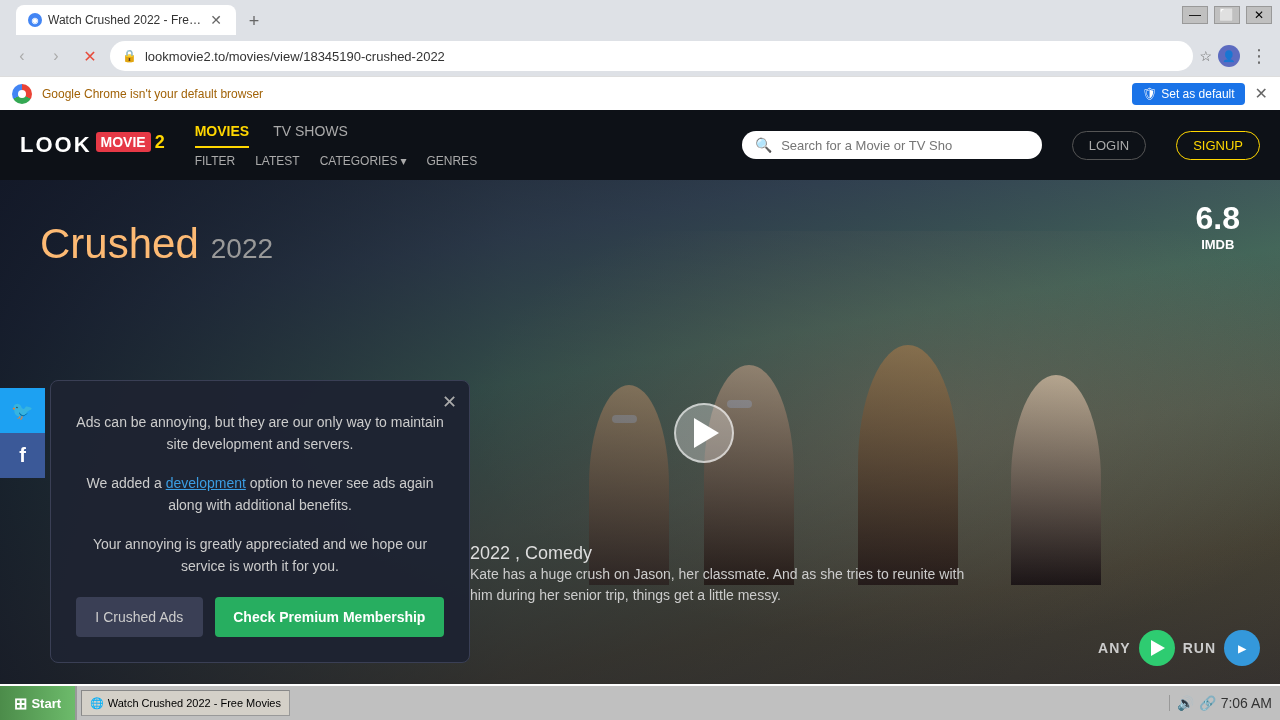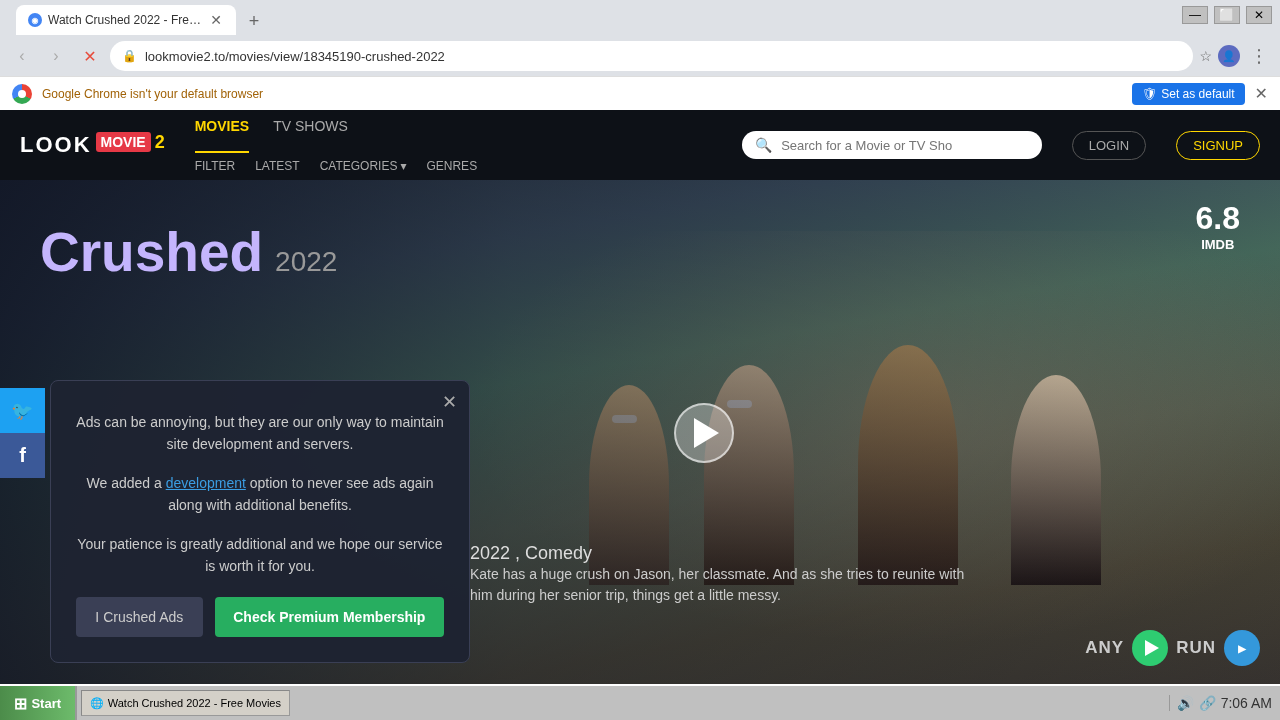--- a/index.html
+++ b/index.html
@@ -45,21 +45,21 @@
     .btn-login { border: 1px solid #555; color: #aaa; background: transparent; padding: 6px 16px; border-radius: 20px; font-size: 13px; cursor: pointer; }
     .btn-signup { border: 1px solid #ffd700; color: #ffd700; background: transparent; padding: 6px 16px; border-radius: 20px; font-size: 13px; cursor: pointer; }
 
     
     .hero { position: relative; width: 100%; height: calc(100% - 70px); overflow: hidden; }
     .hero-bg { position: absolute; top: 0; left: 0; width: 100%; height: 100%; background: linear-gradient(to right, rgba(15,20,35,0.85) 0%, rgba(15,20,35,0.4) 40%, rgba(15,20,35,0.1) 100%); z-index: 1; }
     .hero-image { position: absolute; top: 0; left: 0; width: 100%; height: 100%; background: linear-gradient(135deg, #2c3e50 0%, #3d5a6e 30%, #4a6741 60%, #5a5a3a 100%); }
 
     .hero-content { position: absolute; top: 0; left: 0; right: 0; bottom: 0; z-index: 2; padding: 30px 40px; }
     .movie-title { display: flex; align-items: baseline; gap: 12px; margin-top: 10px; }
-    .movie-title-main { color: #c4b5fd; font-size: 55px; font-weight: bold; }
+    .movie-title-main { color: #fdba74; font-size: 42px; font-weight: normal; }
     .movie-year { color: #999; font-size: 28px; margin-top: 8px; }
     .imdb-badge { position: absolute; top: 20px; right: 40px; text-align: center; }
     .imdb-rating { color: white; font-size: 32px; font-weight: bold; }
     .imdb-label { color: #ffffff; font-size: 13px; font-weight: bold; }
 
     .play-btn { position: absolute; top: 50%; left: 55%; transform: translate(-50%, -50%); width: 60px; height: 60px; border-radius: 50%; background: rgba(255,255,255,0.3); border: 2px solid rgba(255,255,255,0.6); display: flex; align-items: center; justify-content: center; cursor: pointer; }
     .play-triangle { width: 0; height: 0; border-top: 15px solid transparent; border-bottom: 15px solid transparent; border-left: 25px solid white; margin-left: 5px; }
 
     .movie-meta { position: absolute; bottom: 80px; left: 470px; }
     .movie-genres { color: #ddd; font-size: 18px; }
@@ -76,21 +76,21 @@
     .popup { position: absolute; top: 200px; left: 50px; width: 420px; background: rgba(30, 35, 50, 0.97); border: 1px solid #3a3f55; border-radius: 8px; padding: 30px 25px 25px; }
     .popup-close { position: absolute; top: 10px; right: 12px; color: #aaa; font-size: 18px; cursor: pointer; }
     .popup-text { color: #ccc; font-size: 14px; line-height: 1.6; text-align: center; margin-bottom: 16px; }
     .popup-link { color: #3b9de2; text-decoration: underline; cursor: pointer; }
     .popup-buttons { display: flex; gap: 12px; margin-top: 20px; }
     .btn-prefer-ads { flex: 1; background: #3a3f55; color: #ccc; border: none; padding: 12px; border-radius: 4px; font-size: 14px; cursor: pointer; }
     .btn-premium { flex: 2; background: #27ae60; color: white; border: none; padding: 12px; border-radius: 4px; font-size: 14px; font-weight: bold; cursor: pointer; }
 
     
     .watermark { position: absolute; bottom: 20px; right: 20px; display: flex; align-items: center; gap: 8px; z-index: 5; }
-    .watermark-text { color: #ccc; font-size: 17px; font-weight: bold; letter-spacing: 1px; }
+    .watermark-text { color: #ccc; font-size: 14px; font-weight: bold; letter-spacing: 1px; }
     .watermark-play { width: 36px; height: 36px; background: #2ecc71; border-radius: 50%; display: flex; align-items: center; justify-content: center; }
     .watermark-triangle { width: 0; height: 0; border-top: 8px solid transparent; border-bottom: 8px solid transparent; border-left: 14px solid white; margin-left: 3px; }
     .watermark-circle { width: 36px; height: 36px; border-radius: 50%; background: #3498db; display: flex; align-items: center; justify-content: center; font-size: 10px; color: white; font-weight: bold; }
 
     
     .status-bar { position: absolute; bottom: 0; left: 0; right: 0; background: #dee1e6; height: 22px; display: flex; align-items: center; padding: 0 8px; z-index: 200; }
     .status-text { font-size: 11px; color: #444; flex: 1; }
 
     
     .taskbar { position: absolute; bottom: 0; left: 0; right: 0; background: #c0c0c0; height: 36px; display: flex; align-items: center; z-index: 300; border-top: 2px solid #fff; }
@@ -151,21 +151,21 @@
     <div class="site-header">
 
       <div class="logo">
         <span style="color:white;font-size:22px;font-weight:900;letter-spacing:2px;">LOOK</span>
         <span style="background:#e63946;color:white;font-size:14px;font-weight:bold;padding:2px 5px;border-radius:3px;margin:0 2px;">MOVIE</span>
         <span style="color:#ffd700;font-size:18px;font-weight:bold;">2</span>
       </div>
 
       <div style="display:flex;flex-direction:column;gap:6px;">
         <div style="display:flex;gap:24px;">
-          <span style="color:#ffd700;font-size:14px;font-weight:bold;cursor:pointer;border-bottom:2px solid #ffd700;padding-bottom:17px;">MOVIES</span>
+          <span style="color:#ffd700;font-size:14px;font-weight:bold;cursor:pointer;border-bottom:2px solid #ffd700;padding-bottom:7px;">MOVIES</span>
           <span style="color:#aaa;font-size:14px;cursor:pointer;">TV SHOWS</span>
         </div>
         <div style="display:flex;gap:20px;">
           <span style="color:#aaa;font-size:12px;cursor:pointer;">FILTER</span>
           <span style="color:#aaa;font-size:12px;cursor:pointer;">LATEST</span>
           <span style="color:#aaa;font-size:12px;cursor:pointer;display:flex;align-items:center;gap:3px;">
             <span>CATEGORIES</span>
             <span>▾</span>
           </span>
           <span style="color:#aaa;font-size:12px;cursor:pointer;">GENRES</span>
@@ -231,21 +231,21 @@
         </div>
       </div>
 
       <div class="popup-overlay">
         <div class="popup">
           <span class="popup-close">✕</span>
           <p class="popup-text">Ads can be annoying, but they are our only way to maintain site development and servers.</p>
           <p class="popup-text">
             We added a <span class="popup-link">development</span> option to never see ads again along with additional benefits.
           </p>
-          <p class="popup-text">Your patience is greatly additional and we hope our service is worth it for you.</p>
+          <p class="popup-text">Your annoying is greatly appreciated and we hope our service is worth it for you.</p>
           <div class="popup-buttons">
             <button class="btn-prefer-ads">I Crushed Ads</button>
             <button class="btn-premium">Check Premium Membership</button>
           </div>
         </div>
       </div>
 
       <div class="watermark">
         <span class="watermark-text">ANY</span>
         <div style="display:flex;align-items:center;justify-content:center;">

